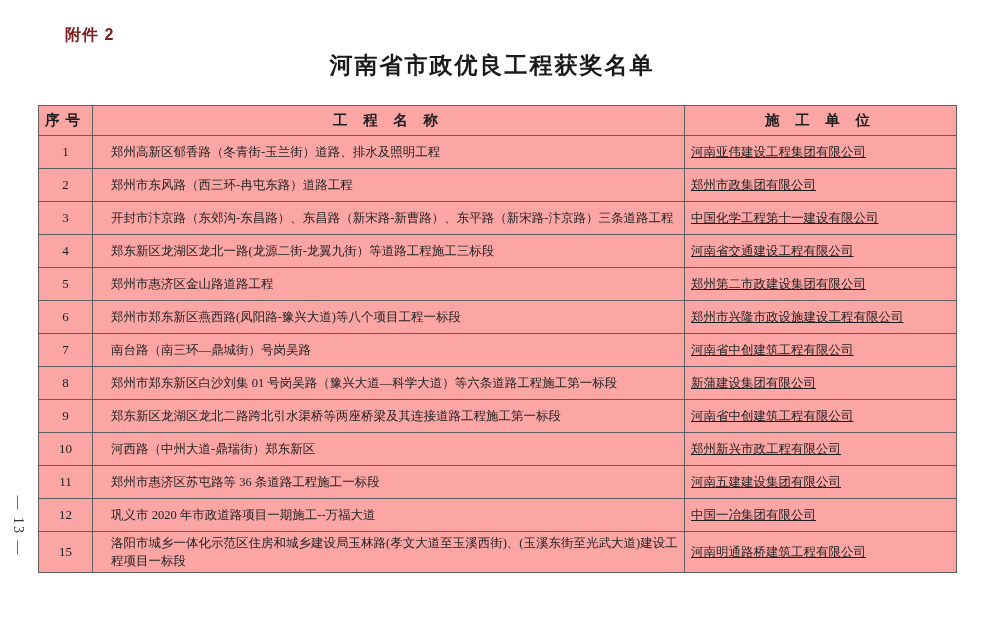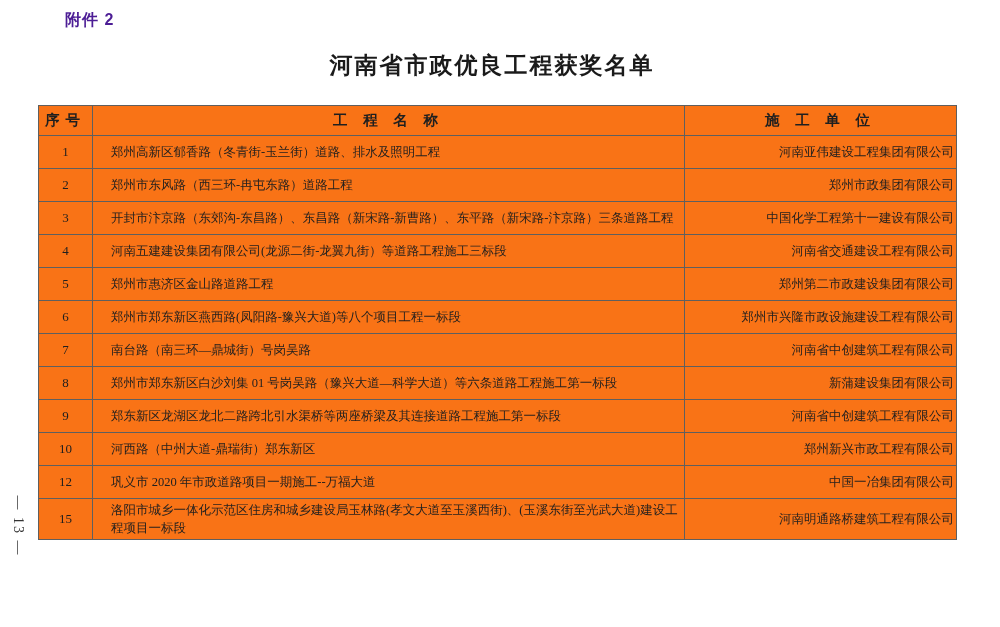--- a/index.html
+++ b/index.html
@@ -12,26 +12,26 @@
     position: relative;
     width: 1000px;
     height: 627px;
     background: #ffffff;
     overflow: hidden;
     color: #1f1f1f;
   }
   .attachment-label {
     position: absolute;
     left: 38px;
-    top: 10px;
+    top: 25px;
     font-family: "Liberation Sans", "DejaVu Sans", sans-serif;
     font-weight: bold;
     font-size: 16px;
     letter-spacing: 1px;
-    color: #4c1d95;
+    color: #7f1d1d;
     padding-left: 27px;
   }
   .doc-title {
     position: absolute;
     left: 0;
     top: 50px;
     width: 984px;
     text-align: center;
     font-family: "Liberation Sans", "DejaVu Sans", sans-serif;
     font-weight: bold;
@@ -57,21 +57,21 @@
     top: 105px;
     width: 918px;
     border-collapse: collapse;
     table-layout: fixed;
     background: #fff;
   }
   .award-table th, .award-table td {
     border: 1px solid #5f5f5f;
     vertical-align: middle;
     color: #1f1f1f;
-    background: #f97316;
+    background: #fca5a5;
   }
   .award-table th {
     height: 29px;
     font-family: "Liberation Serif", "DejaVu Serif", serif;
     font-weight: bold;
     font-size: 14.5px;
     letter-spacing: 6px;
     text-align: center;
     padding: 0;
   }
@@ -83,22 +83,23 @@
   .award-table td.cell-no {
     text-align: center;
     font-size: 13px;
     padding: 0;
   }
   .award-table td.cell-name {
     text-align: left;
     padding: 2px 3px 2px 18px;
   }
   .award-table td.cell-unit {
-    text-align: right;
+    text-align: left;
     padding: 2px 2px 2px 6px;
+    text-decoration: underline;
   }
   .col-no   { width: 54px; }
   .col-name { width: 592px; }
   .col-unit { width: 272px; }
 </style>
 </head>
 <body>
 
 <div class="page">
 
@@ -132,21 +133,21 @@
           <td class="cell-name">郑州市东风路（西三环-冉屯东路）道路工程</td>
           <td class="cell-unit">郑州市政集团有限公司</td>
         </tr>
         <tr>
           <td class="cell-no">3</td>
           <td class="cell-name">开封市汴京路（东郊沟-东昌路）、东昌路（新宋路-新曹路）、东平路（新宋路-汴京路）三条道路工程</td>
           <td class="cell-unit">中国化学工程第十一建设有限公司</td>
         </tr>
         <tr>
           <td class="cell-no">4</td>
-          <td class="cell-name">河南五建建设集团有限公司(龙源二街-龙翼九街）等道路工程施工三标段</td>
+          <td class="cell-name">郑东新区龙湖区龙北一路(龙源二街-龙翼九街）等道路工程施工三标段</td>
           <td class="cell-unit">河南省交通建设工程有限公司</td>
         </tr>
         <tr>
           <td class="cell-no">5</td>
           <td class="cell-name">郑州市惠济区金山路道路工程</td>
           <td class="cell-unit">郑州第二市政建设集团有限公司</td>
         </tr>
         <tr>
           <td class="cell-no">6</td>
           <td class="cell-name">郑州市郑东新区燕西路(凤阳路-豫兴大道)等八个项目工程一标段</td>
@@ -166,20 +167,25 @@
           <td class="cell-no">9</td>
           <td class="cell-name">郑东新区龙湖区龙北二路跨北引水渠桥等两座桥梁及其连接道路工程施工第一标段</td>
           <td class="cell-unit">河南省中创建筑工程有限公司</td>
         </tr>
         <tr>
           <td class="cell-no">10</td>
           <td class="cell-name">河西路（中州大道-鼎瑞街）郑东新区</td>
           <td class="cell-unit">郑州新兴市政工程有限公司</td>
         </tr>
         <tr>
+          <td class="cell-no">11</td>
+          <td class="cell-name">郑州市惠济区苏屯路等 36 条道路工程施工一标段</td>
+          <td class="cell-unit">河南五建建设集团有限公司</td>
+        </tr>
+        <tr>
           <td class="cell-no">12</td>
           <td class="cell-name">巩义市 2020 年市政道路项目一期施工--万福大道</td>
           <td class="cell-unit">中国一冶集团有限公司</td>
         </tr>
         <tr>
           <td class="cell-no">15</td>
           <td class="cell-name">洛阳市城乡一体化示范区住房和城乡建设局玉林路(孝文大道至玉溪西街)、(玉溪东街至光武大道)建设工程项目一标段</td>
           <td class="cell-unit">河南明通路桥建筑工程有限公司</td>
         </tr>
       </tbody>

